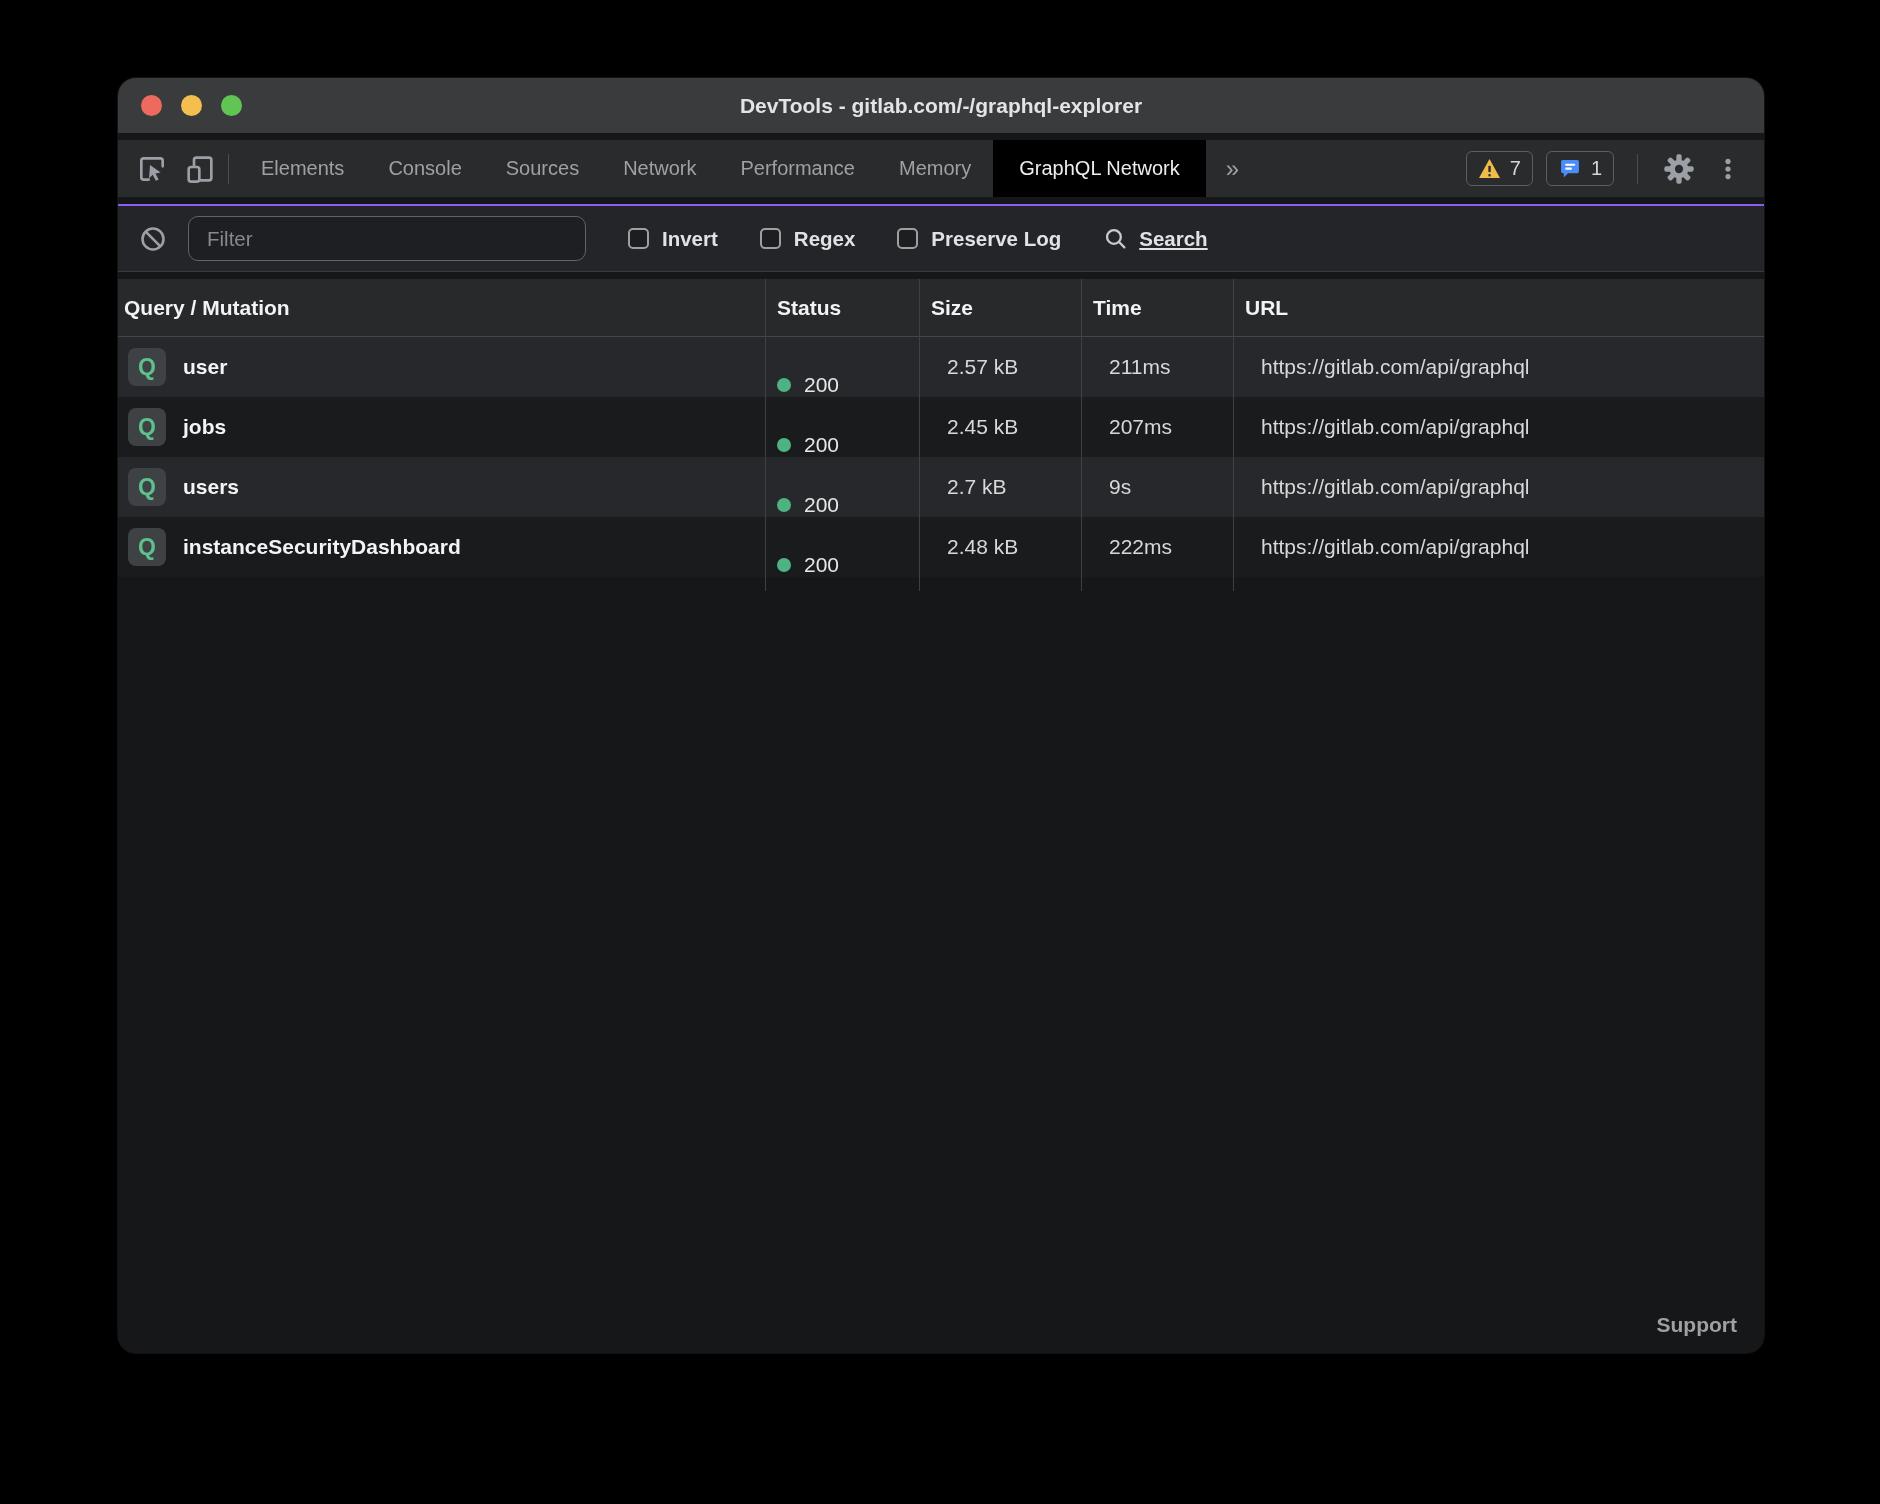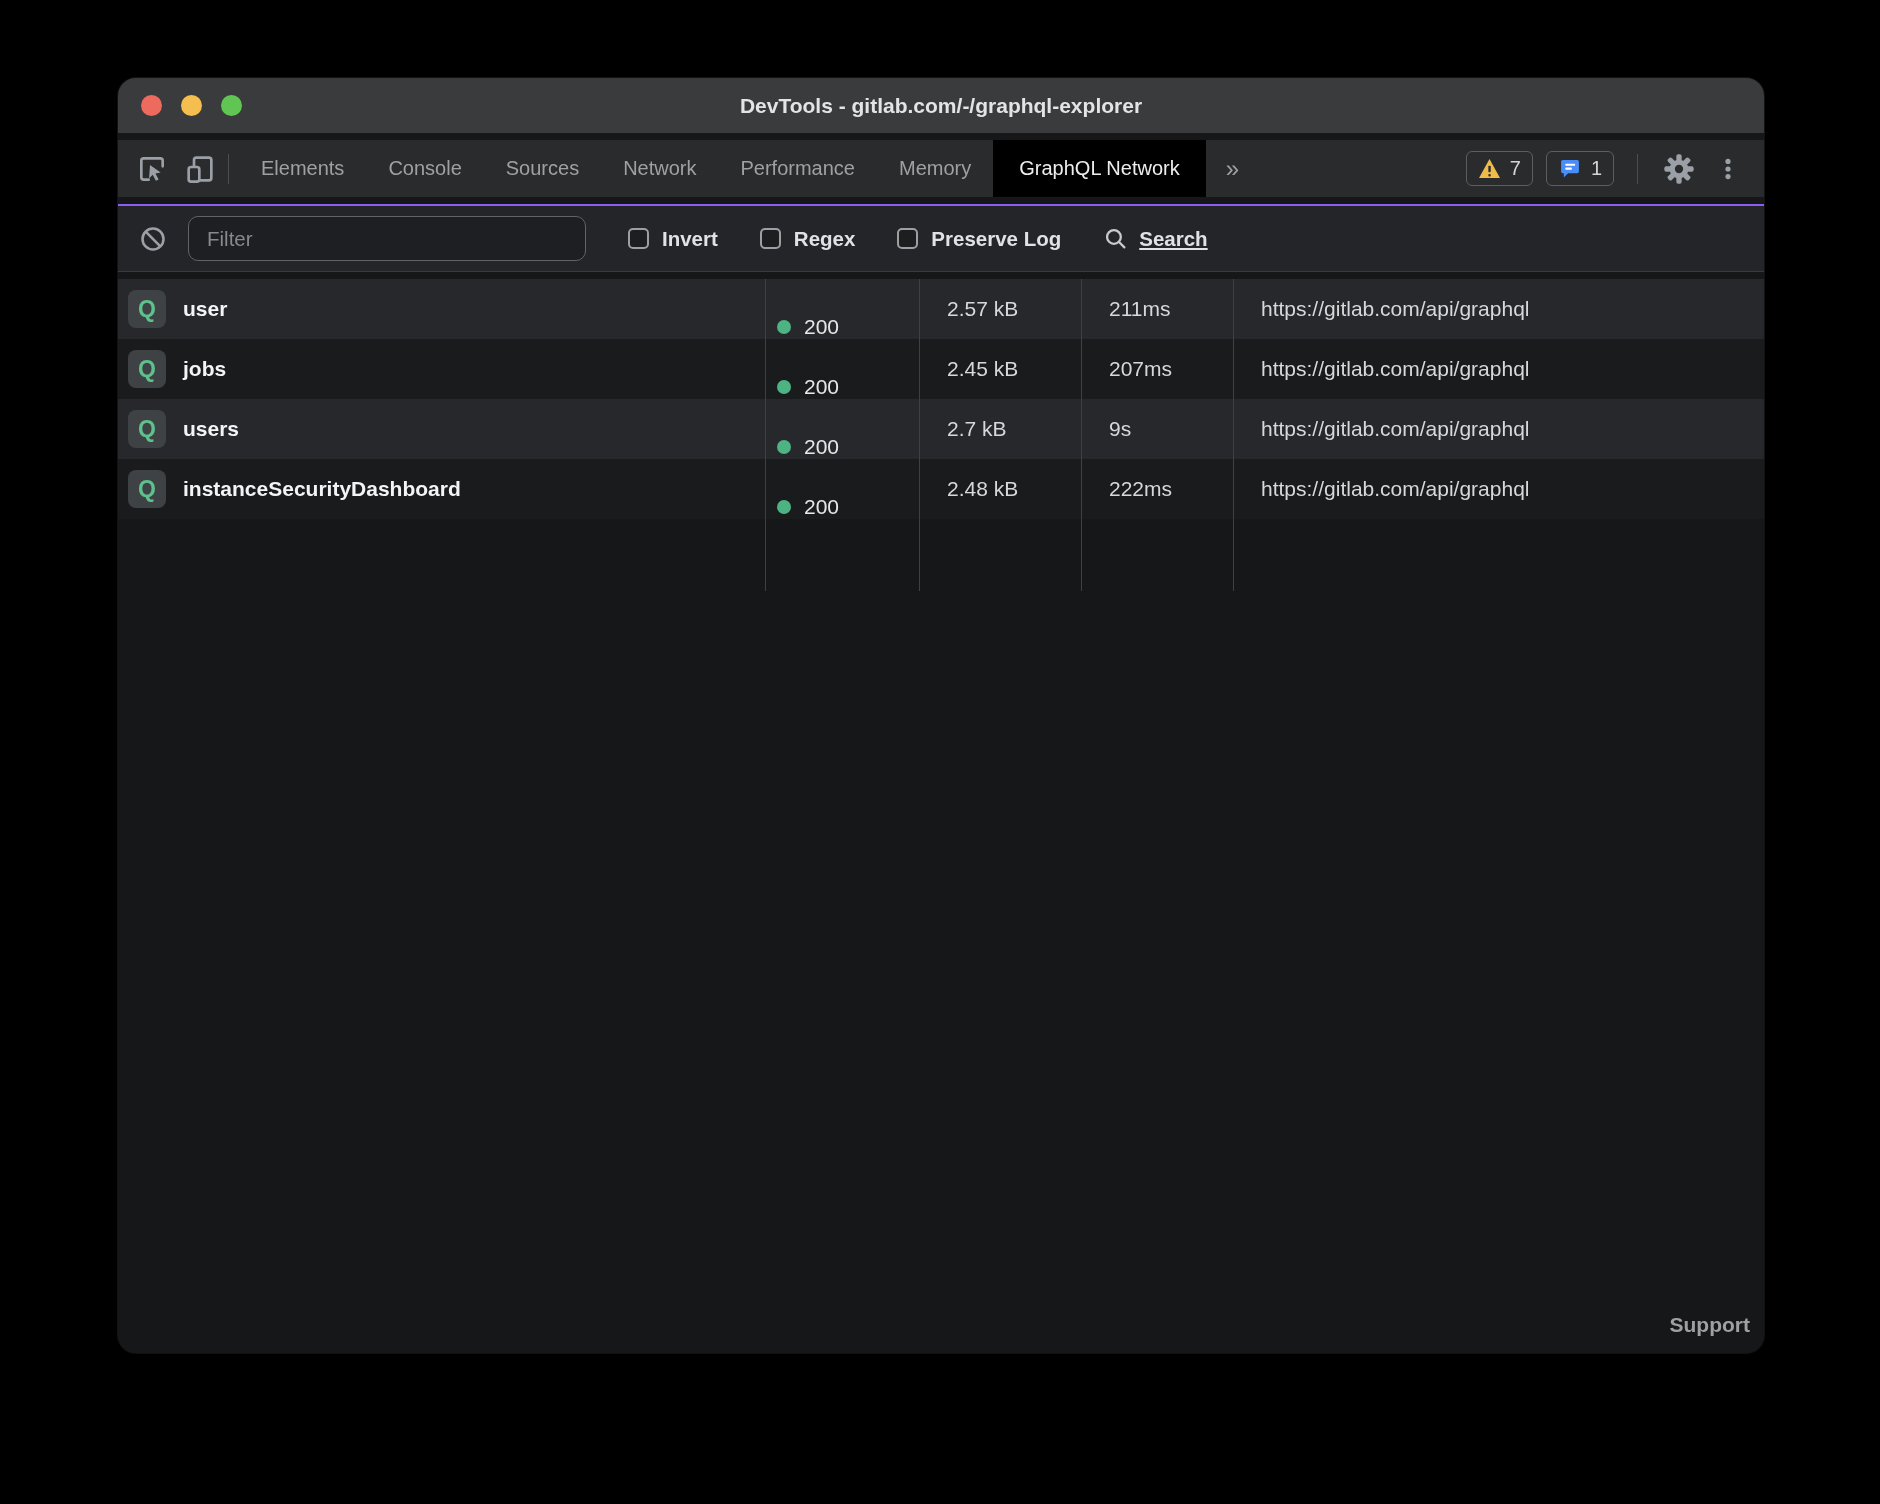--- a/index.html
+++ b/index.html
@@ -68,21 +68,21 @@
   .qbadge { width:38px; height:38px; border-radius:8px; background:#3f4245;
             color:#5ec08d; font-weight:bold; font-size:23px;
             display:flex; align-items:center; justify-content:center; }
   .qname { color:#f3f4f5; font-weight:bold; }
   .statuscell { display:flex; align-items:center; gap:13px; padding-left:12px; color:#e6e8e8;margin-top:35px; }
   .dot { width:14px; height:14px; border-radius:50%; background:#4db383; }
   .cell { padding-left:28px; overflow:hidden; white-space:nowrap; }
   .col-line { position:absolute; top:0; width:1px; height:312px; background:#3e4043; }
   .col-line.c1 { left:647px; } .col-line.c2 { left:801px; }
   .col-line.c3 { left:963px; } .col-line.c4 { left:1115px; }
-  .support { position:absolute; right:14px; bottom:16px; color:#9ea1a4;
+  .support { position:absolute; right:27px; bottom:16px; color:#9ea1a4;
              font-weight:bold; font-size:21px; }
 </style>
 </head>
 <body>
 
 <div class="window">
 
   <div class="titlebar">
     <div class="lights">
       <span class="light red"></span>
@@ -205,20 +205,27 @@
     <span class="searchgrp">
       <svg width="25" height="25" viewBox="0 0 24 24">
         <circle cx="10.5" cy="10.5" r="6.6" stroke="#c8cacc" stroke-width="2.2" fill="none"></circle>
         <line x1="15.4" y1="15.4" x2="20.5" y2="20.5" stroke="#c8cacc" stroke-width="2.2" stroke-linecap="round"></line>
       </svg>
       <span>Search</span>
     </span>
   </div>
 
   <div class="content">
+    <div class="thead grid-cols">
+      <div class="cell first">Query / Mutation</div>
+      <div class="cell">Status</div>
+      <div class="cell">Size</div>
+      <div class="cell">Time</div>
+      <div class="cell">URL</div>
+    </div>
 
     <div class="rows-host">
       <div class="row grid-cols">
           <div class="qcell">
             <span class="qbadge">Q</span>
             <span class="qname">user</span>
           </div>
           <div class="statuscell">
             <span class="dot"></span>
             <span>200</span>

